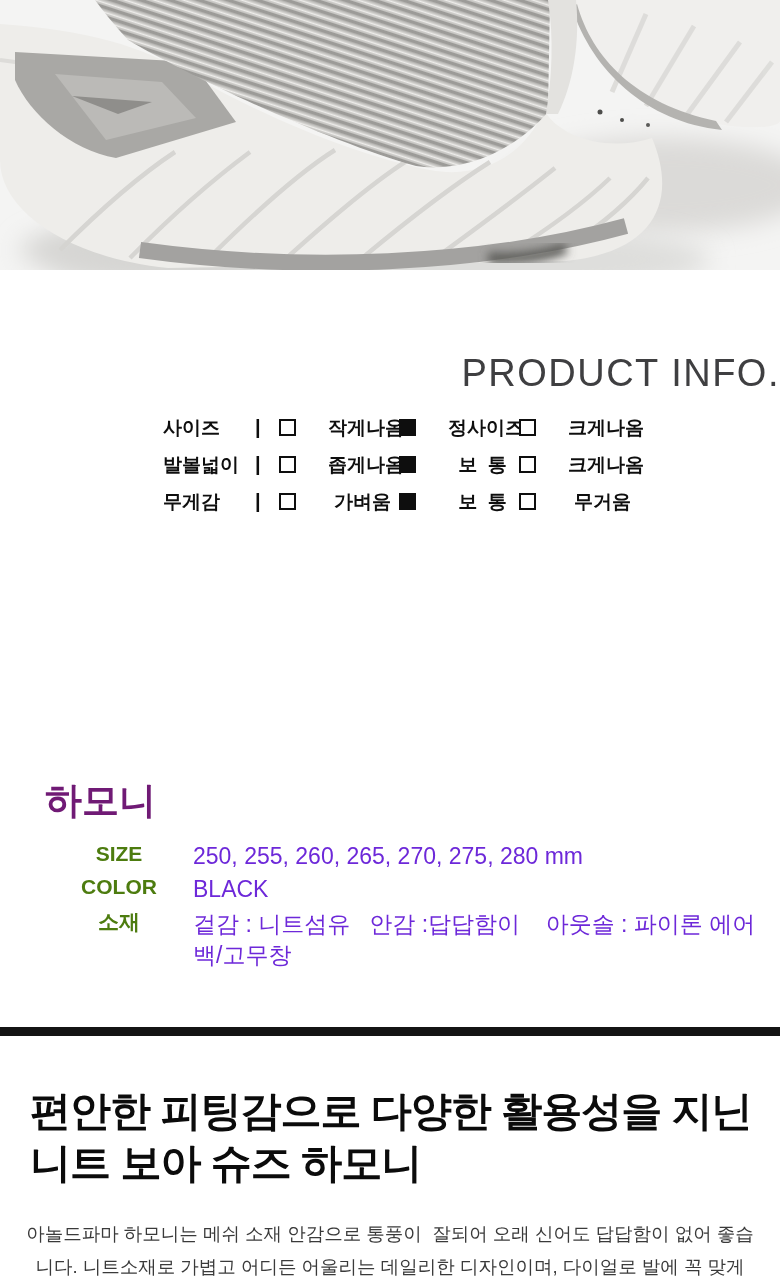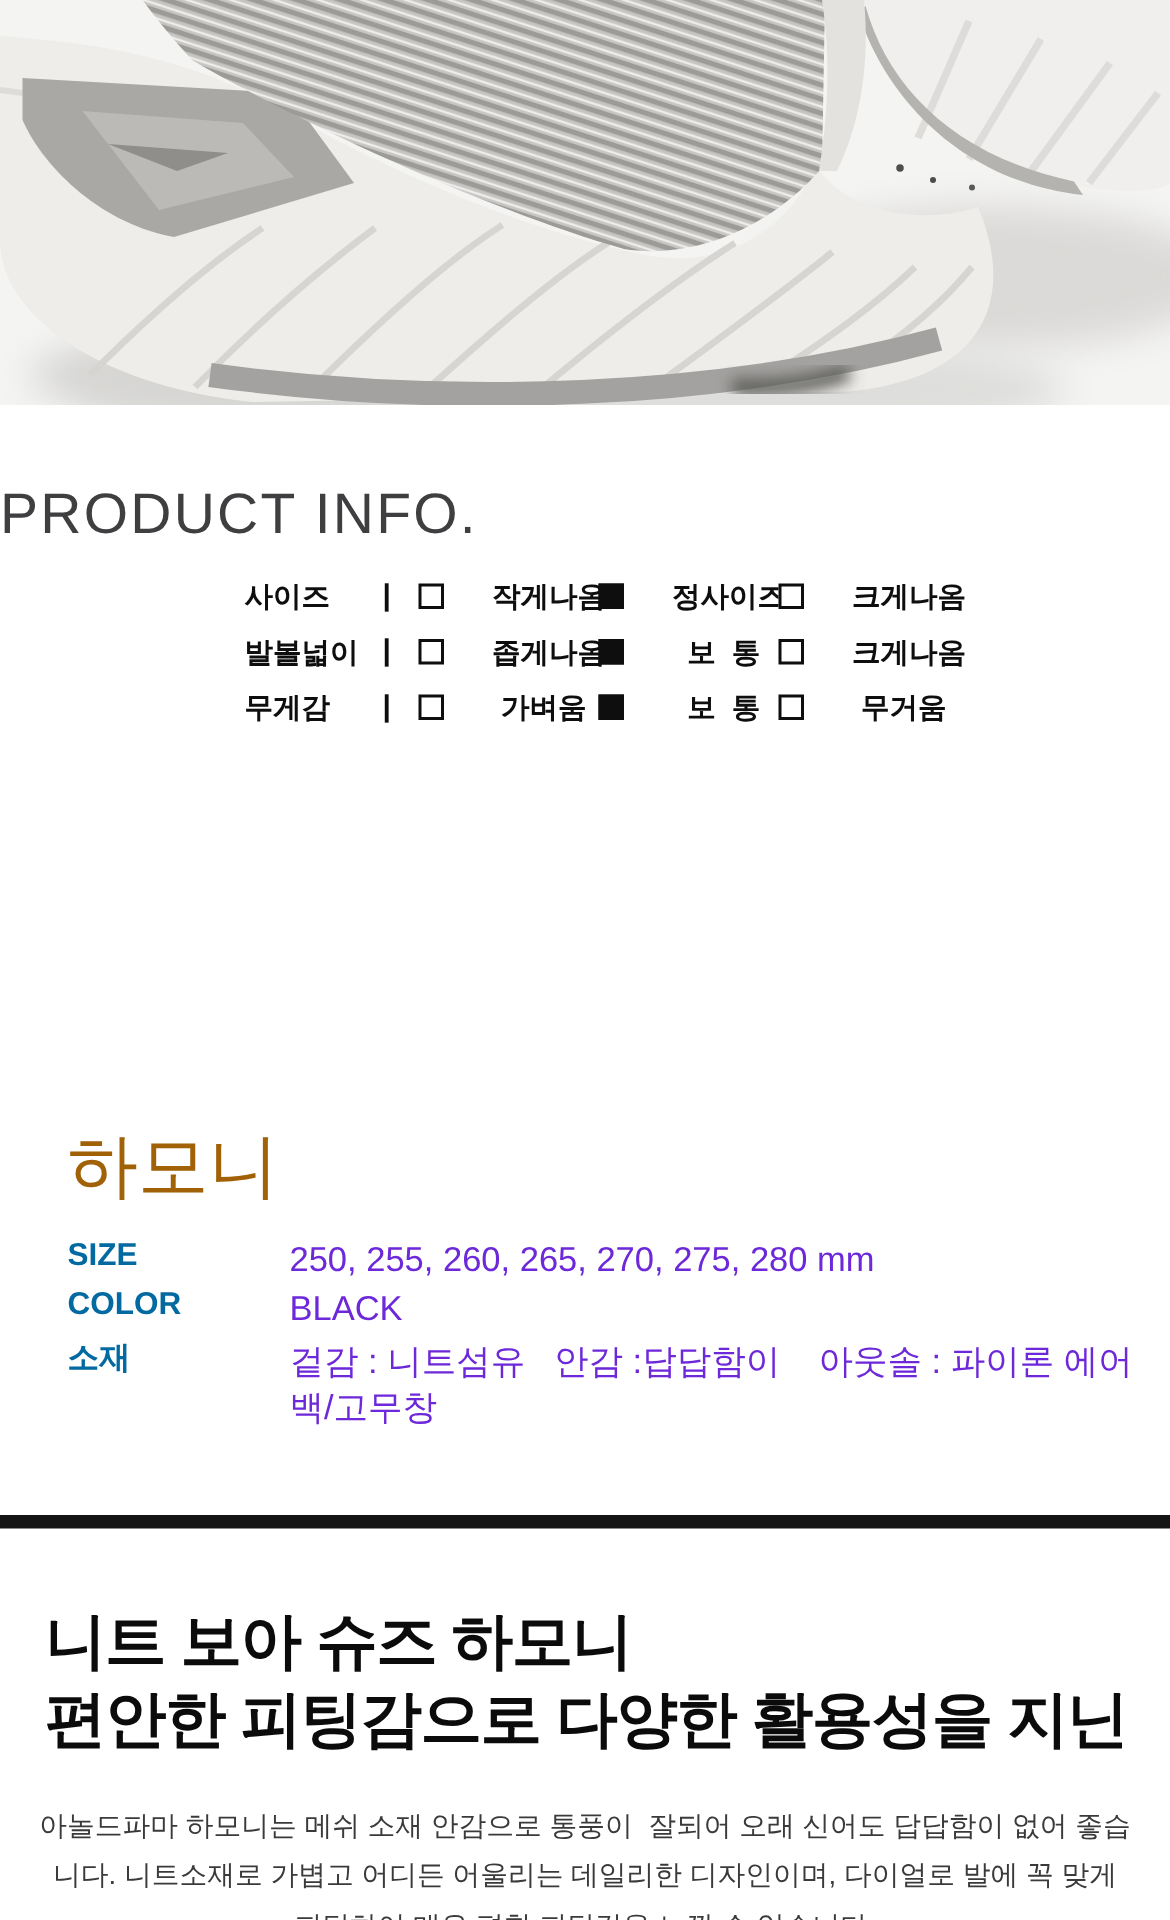--- a/index.html
+++ b/index.html
@@ -11,22 +11,22 @@
     color:#111;
   }
   .page { width:780px; height:1280px; overflow:hidden; position:relative; }
 
   
   .photo { width:780px; height:270px; overflow:hidden; background:#f4f4f3; }
   .photo svg { display:block; }
 
   
   .pi-title {
-    margin-top:52px;
-    text-align:left;
+    margin-top:82px;
+    text-align:right;
     font-size:38px;
     font-weight:400;
     letter-spacing:1.5px;
     color:#3f3f41;
   }
 
   
   .options { margin:14px 0 0 163px; }
   .opt-row { display:flex; align-items:center; height:37px; }
   .opt-label { width:92px; font-size:19px; font-weight:700; color:#0e0e0e; }
@@ -37,24 +37,24 @@
     flex:0 0 auto; margin-right:9px;
   }
   .cb.checked { background:#0e0e0e; }
   .opt-text {
     font-size:19px; font-weight:700; color:#0e0e0e;
     white-space:pre; flex:1; text-align:center;
   }
 
   
   .specs { margin-top:256px; padding-left:45px; }
-  .spec-name { font-size:47px; font-weight:400; color:#a16207; letter-spacing:0; }
+  .spec-name { font-size:37px; font-weight:700; color:#701a75; letter-spacing:0; }
   .spec-rows { margin-top:16px; }
   .spec-row { display:flex; align-items:flex-start; min-height:33px; }
-  .spec-label { width:148px; font-size:21px; font-weight:700; color:#0369a1; flex:0 0 auto; }
+  .spec-label { width:148px; font-size:21px; font-weight:700; color:#4d7c0f; flex:0 0 auto;text-align:center; }
   .spec-label.latin { font-weight:600; letter-spacing:0; }
   .spec-value { font-size:23px; color:#6d28d9; white-space:pre-wrap; padding-top:1px; }
 
   
   .divider { margin-top:56px; width:780px; height:9px; background:#141414; }
 
   
   .desc-heading {
     margin:49px 26px 0 30px;
     font-size:41px; font-weight:900; color:#0b0b0b;
@@ -207,18 +207,18 @@
       <div class="spec-row">
         <div class="spec-label">소재</div>
         <div class="spec-value">겉감 : 니트섬유   안감 :답답함이    아웃솔 : 파이론 에어백/고무창</div>
       </div>
     </div>
   </div>
 
   <div class="divider"></div>
 
   <div class="desc-heading">
+    <div>편안한 피팅감으로 다양한 활용성을 지닌</div>
     <div>니트 보아 슈즈 하모니</div>
-    <div>편안한 피팅감으로 다양한 활용성을 지닌</div>
   </div>
   <p class="desc-body">아놀드파마 하모니는 메쉬 소재 안감으로 통풍이  잘되어 오래 신어도 답답함이 없어 좋습니다. 니트소재로 가볍고 어디든 어울리는 데일리한 디자인이며, 다이얼로 발에 꼭 맞게 피팅하여 매우 편한 피팅감을 느낄 수 있습니다.</p>
 
 </div>
 
 </body></html>

